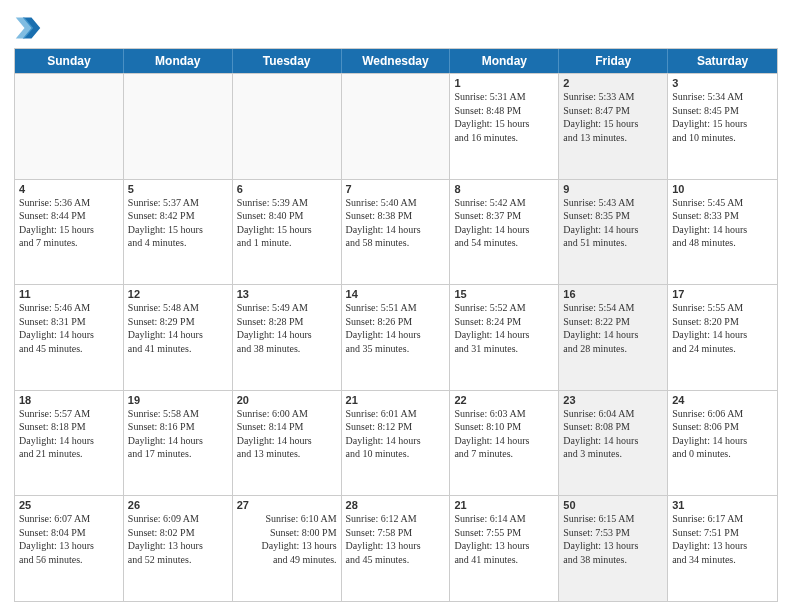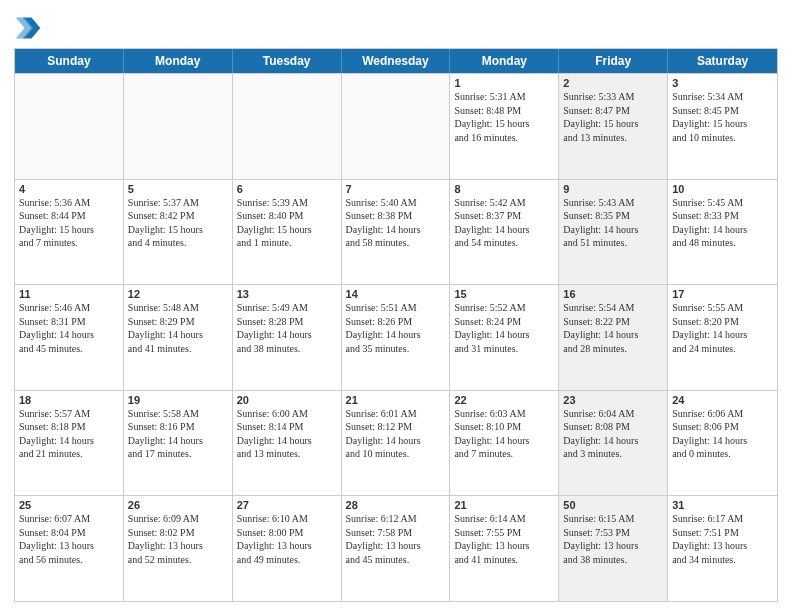--- a/index.html
+++ b/index.html
@@ -339,21 +339,21 @@
           </div>
           <div class="cal-cell">
             <div class="day-num">26</div>
             <div class="cell-info" style="white-space: pre-line;">Sunrise: 6:09 AM
 Sunset: 8:02 PM
 Daylight: 13 hours
 and 52 minutes.</div>
           </div>
           <div class="cal-cell">
             <div class="day-num">27</div>
-            <div class="cell-info" style="white-space: pre-line;">Sunrise: 6:10 AM
+            <div class="cell-info" style="white-space: pre-line; text-align: right;">Sunrise: 6:10 AM
 Sunset: 8:00 PM
 Daylight: 13 hours
 and 49 minutes.</div>
           </div>
           <div class="cal-cell">
             <div class="day-num">28</div>
             <div class="cell-info" style="white-space: pre-line;">Sunrise: 6:12 AM
 Sunset: 7:58 PM
 Daylight: 13 hours
 and 45 minutes.</div>

